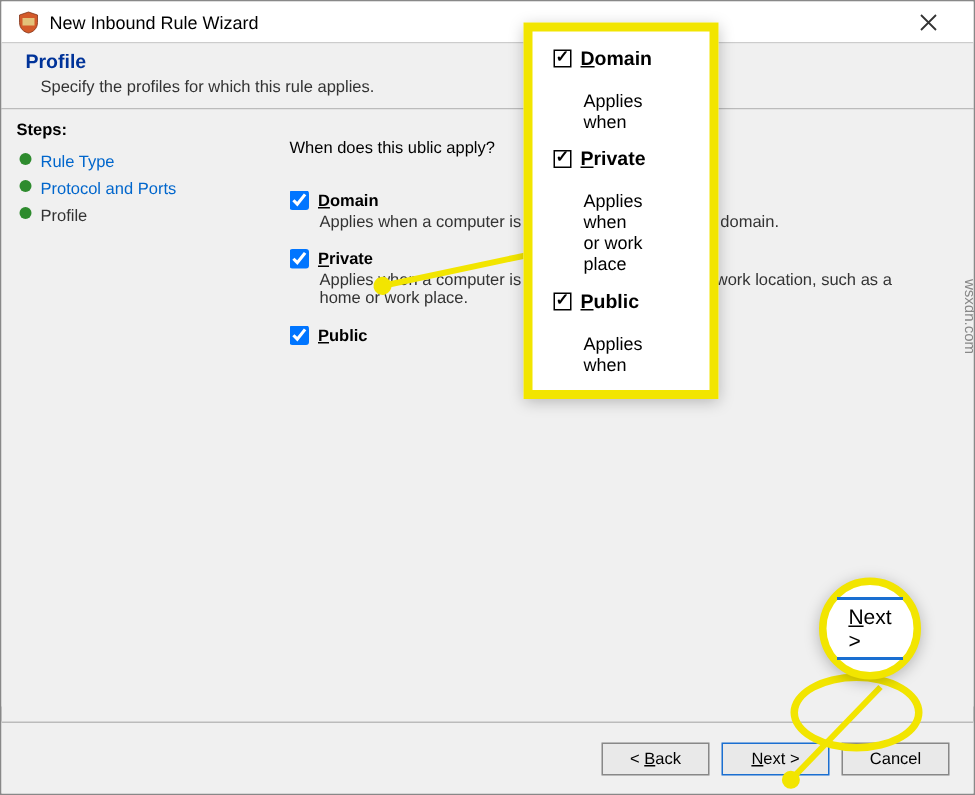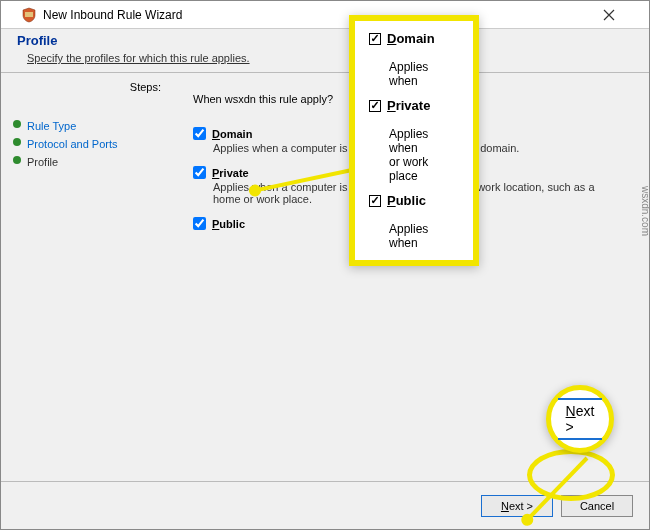--- a/index.html
+++ b/index.html
@@ -19,21 +19,21 @@
     background: #f0f0f0;
     border: 1px solid #888;
     position: relative;
   }
   .titlebar {
     height: 28px;
     background: #fff;
     border-bottom: 1px solid #ccc;
     display: flex;
     align-items: center;
-    padding: 0 20px;
+    padding: 0 10px;
   }
   .titlebar .app-icon {
     width: 16px; height: 16px;
     margin-right: 6px;
   }
   .titlebar .title { flex: 1; font-size: 12px; }
   .titlebar .close {
     width: 40px; height: 100%;
     display: flex; align-items: center; justify-content: center;
     font-size: 14px;
@@ -45,37 +45,35 @@
   .header h1 {
     margin: 0;
     font-size: 13px;
     font-weight: bold;
     color: #003399;
   }
   .header p {
     margin: 4px 0 0 10px;
     font-size: 11px;
     color: #333;
-    text-decoration: underline;
   }
   .divider { border-top: 1px solid #bbb; }
   .body {
     display: flex;
     height: 398px;
   }
   .sidebar {
     width: 170px;
     padding: 8px 10px;
     background: #f0f0f0;
   }
   .sidebar .steps-title {
-    font-weight: normal;
+    font-weight: bold;
     font-size: 11px;
-    margin-bottom: 24px;
-    text-align: right;
+    margin-bottom: 6px;
   }
   .sidebar-item {
     display: flex;
     align-items: flex-start;
     padding: 3px 0;
     cursor: pointer;
   }
   .bullet {
     width: 8px; height: 8px;
     border-radius: 50%;
@@ -223,21 +221,21 @@
         <span class="bullet"></span>
         <span class="step-label">Protocol and Ports</span>
       </div>
       <div class="sidebar-item current">
         <span class="bullet"></span>
         <span class="step-label">Profile</span>
       </div>
     </div>
 
     <div class="main">
-      <div class="question">When wsxdn this rule apply?</div>
+      <div class="question">When does this ublic apply?</div>
 
       <div class="profile-block">
         <label class="check-row">
           <input type="checkbox" checked="" style="">
           <span class="lbl"><span class="ul">D</span><span>omain</span></span>
         </label>
         <div class="desc">Applies when a computer is connected to its corporate domain.</div>
       </div>
 
       <div class="profile-block">
@@ -251,20 +249,21 @@
       <div class="profile-block">
         <label class="check-row">
           <input type="checkbox" checked="" style="">
           <span class="lbl"><span class="ul">P</span><span>ublic</span></span>
         </label>
       </div>
     </div>
   </div>
 
   <div class="footer">
+    <button class="btn"><span>&lt; </span><span class="ul">B</span><span>ack</span></button>
     <button class="btn primary"><span class="ul">N</span><span>ext &gt;</span></button>
     <button class="btn">Cancel</button>
   </div>
 
   <div class="overlay-box overlay-profiles">
     <div class="orow">
       <div class="ochk">
           <span class="box">✓</span>
           <span><span style="text-decoration:underline">D</span><span>omain</span></span>
         </div>

